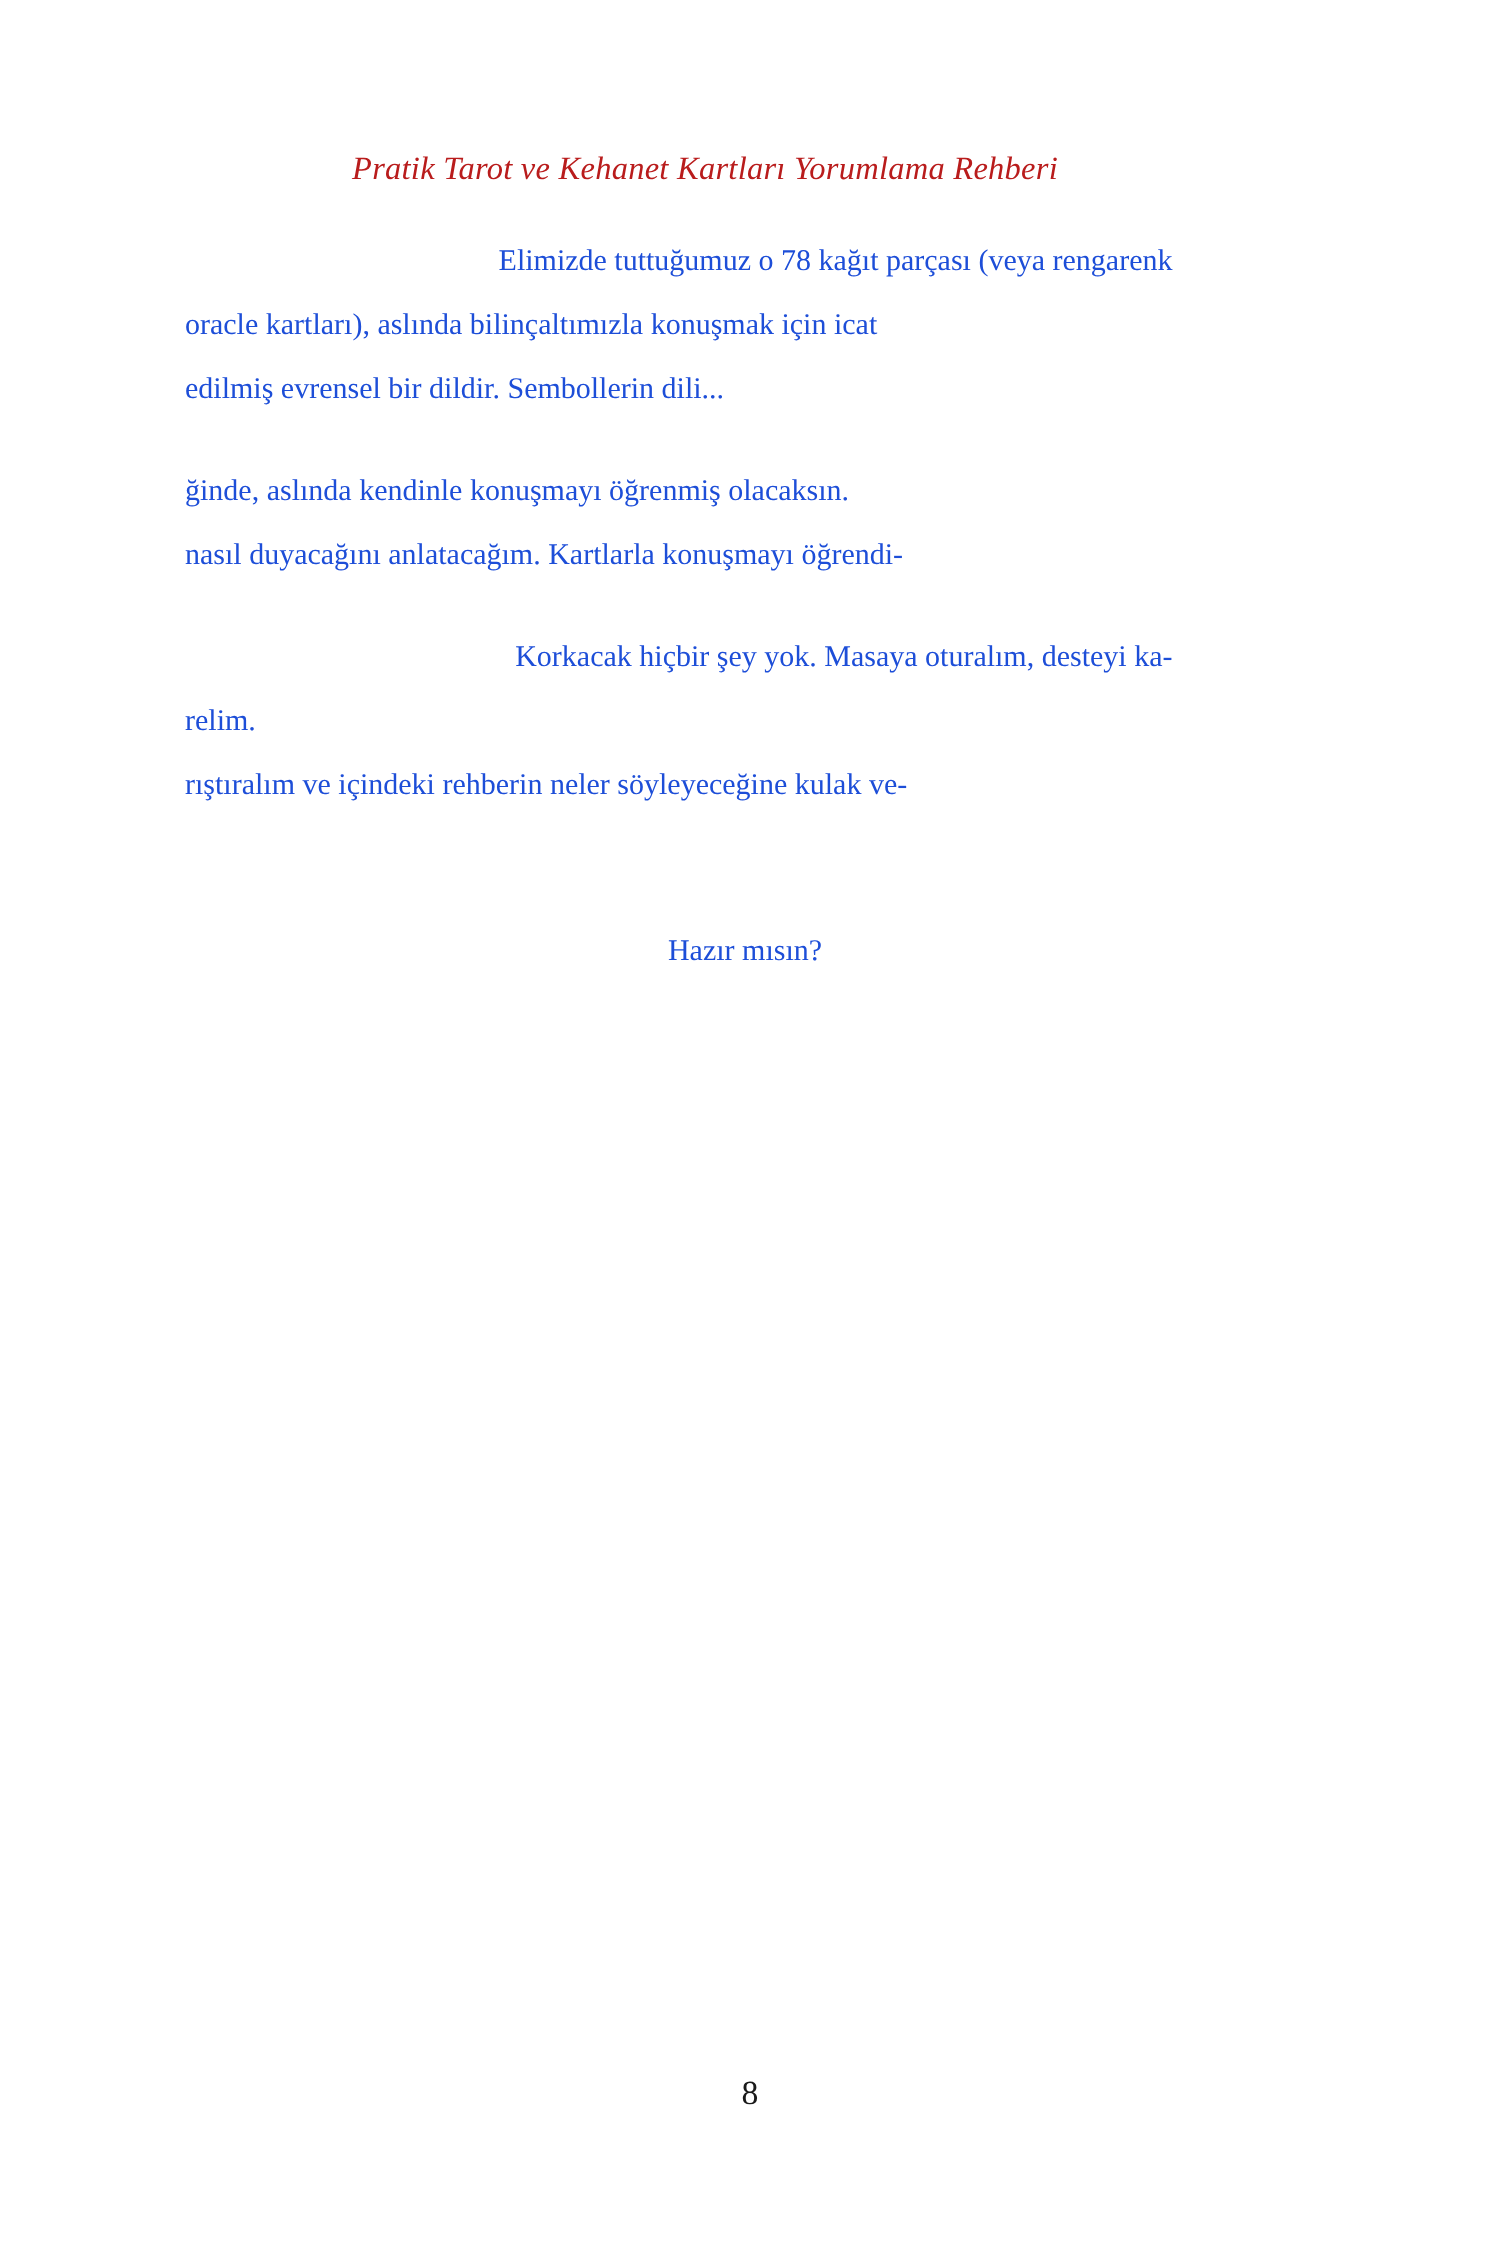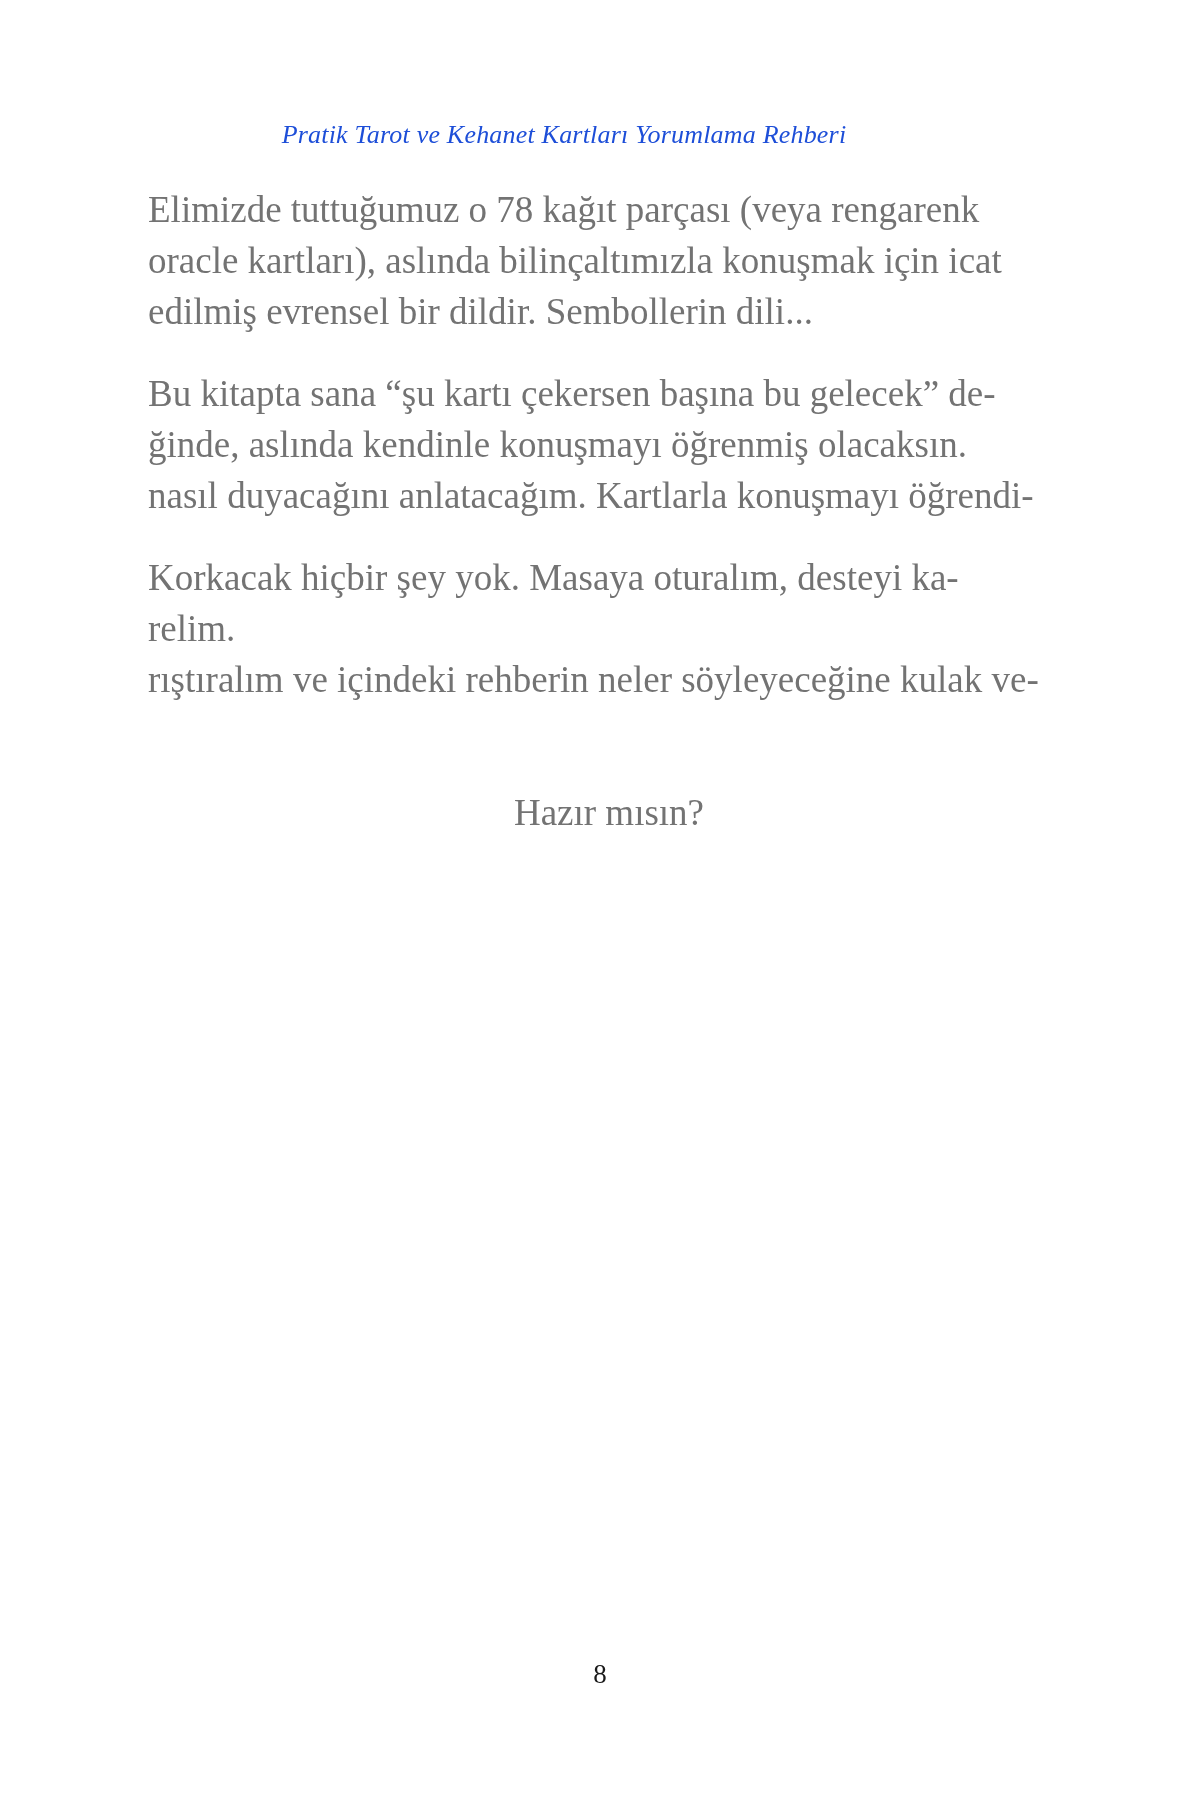--- a/index.html
+++ b/index.html
@@ -19,34 +19,34 @@
   }
   .content {
     position: absolute;
     left: 148px;
     top: 120px;
     width: 790px;
   }
   .running-head {
     font-style: italic;
     font-size: 26px;
-    color: #1d4ed8;
+    color: #b91c1c;
     text-align: center;
     letter-spacing: 0.2px;
     margin: 0 0 34px 0;
     padding-left: 42px;
     white-space: nowrap;
   }
   .para {
-    font-size: 37px;
+    font-size: 24px;
     line-height: 51px;
     text-align: justify;
     text-justify: inter-word;
     margin: 0 0 22px 0;
-    color: #737373;
+    color: #1d4ed8;
     hyphens: manual;
   }
   .para.last-free {
     text-align: center;
   }
   
   .line {
     display: block;
     white-space: pre;
   }
@@ -86,21 +86,21 @@
         <span class="indent-spacer"></span><span>Elimizde tuttuğumuz o 78 kağıt parçası (veya rengarenk</span>
       </span>
       <span class="line">oracle kartları), aslında bilinçaltımızla konuşmak için icat</span>
       <span class="line">edilmiş evrensel bir dildir. Sembollerin dili...</span>
     </div>
 
     <div class="gap-small"></div>
 
     <div class="para para-block">
       <span class="line just">
-        <span class="indent-spacer"></span><span>Bu kitapta sana “şu kartı çekersen başına bu gelecek” de-</span>
+        <span class="indent-spacer"></span>
       </span>
       <span class="line">ğinde, aslında kendinle konuşmayı öğrenmiş olacaksın.</span>
       <span class="line">nasıl duyacağını anlatacağım. Kartlarla konuşmayı öğrendi-</span>
     </div>
 
     <div class="gap-small"></div>
 
     <div class="para para-block">
       <span class="line just">
         <span class="indent-spacer"></span><span>Korkacak hiçbir şey yok. Masaya oturalım, desteyi ka-</span>

